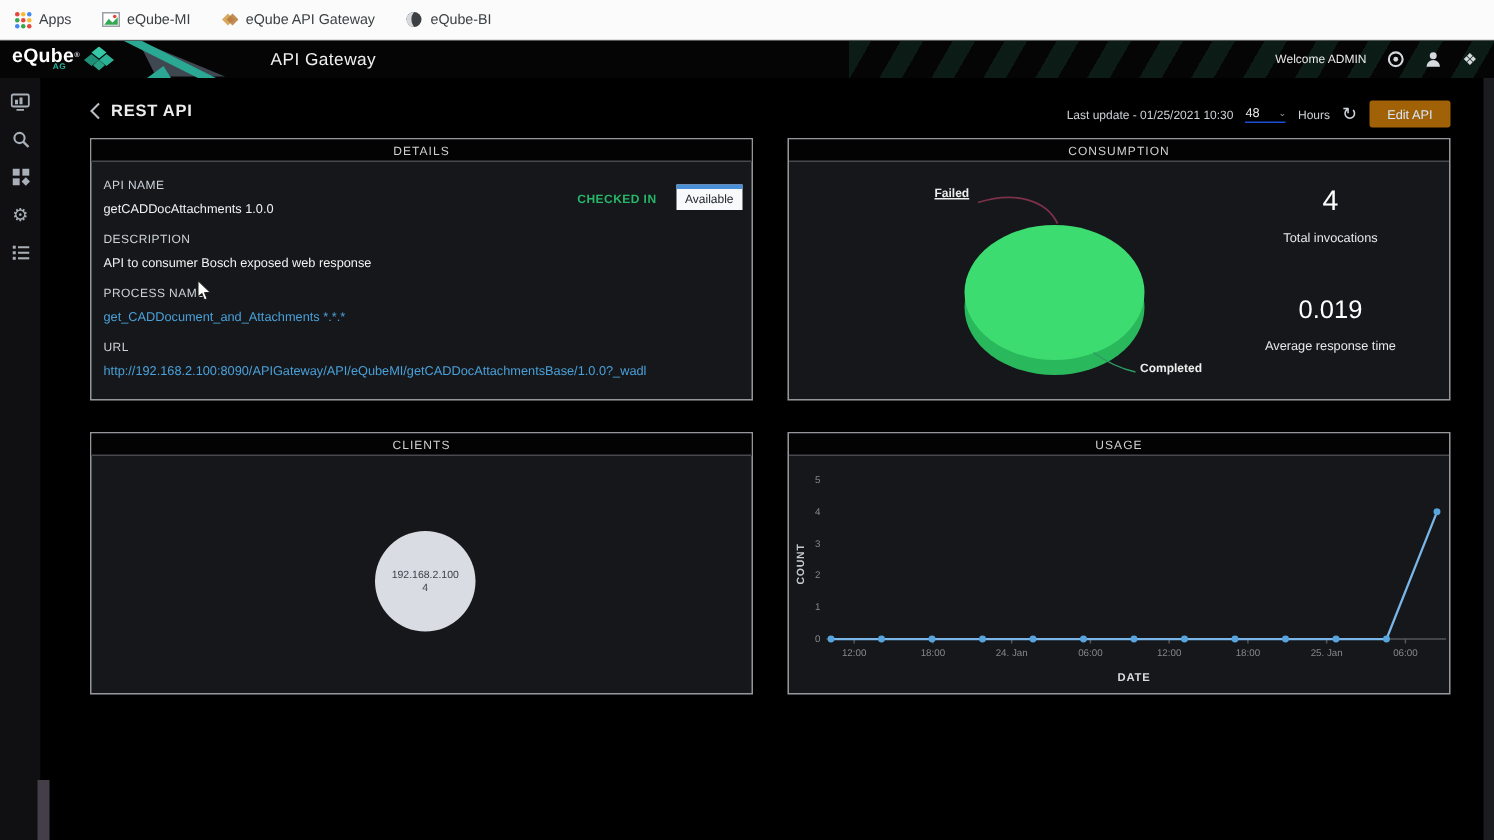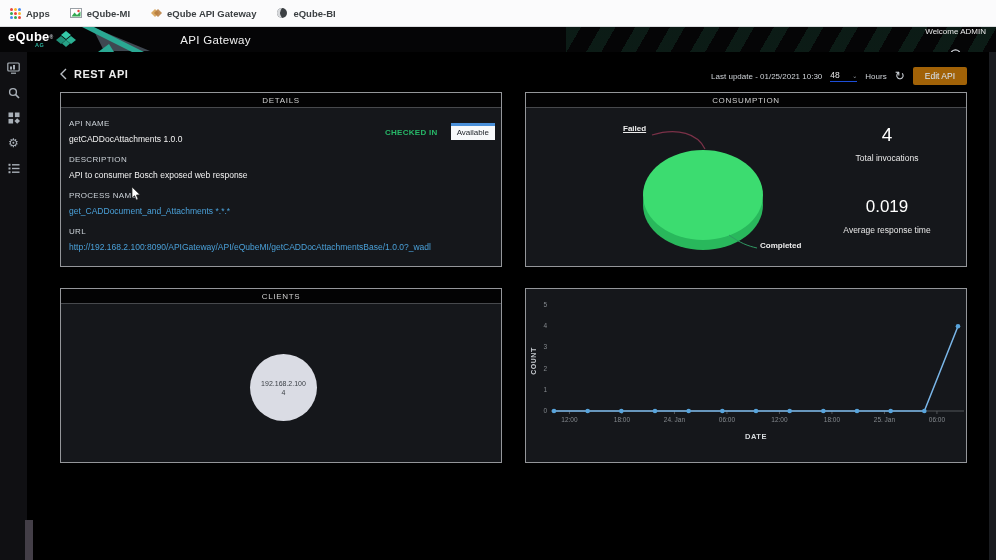--- a/index.html
+++ b/index.html
@@ -1,38 +1,38 @@
 <!DOCTYPE html>
 <html><head>
 <meta charset="utf-8">
 <style>
   * { margin:0; padding:0; box-sizing:border-box; }
   html,body { width:996px; height:560px; }
   body { position:relative; overflow:hidden; background:#000; font-family:"Liberation Sans",sans-serif; }
 
   
   .bookmarks { position:absolute; top:0; left:0; right:0; height:27px; background:#fbfbfc;
-    border-bottom:1px solid #dcdde0; display:flex; align-items:center; padding-left:10px; gap:20px;font-weight:bold; }
+    border-bottom:1px solid #dcdde0; display:flex; align-items:center; padding-left:10px; gap:20px; }
   .bm-item { display:flex; align-items:center; gap:5px; font-size:9.5px; color:#3c4043; cursor:pointer; }
   .apps-grid { width:11px; height:11px; display:grid; grid-template-columns:repeat(3,1fr); gap:1px; }
   .apps-grid i { border-radius:50%; display:block; }
 
   
   .app-header { position:absolute; top:27px; left:0; right:0; height:25px; background:#050506; overflow:hidden; }
   .hdr-pattern { position:absolute; right:0; top:0; bottom:0; width:430px;
     background:repeating-linear-gradient(120deg, rgba(23,64,48,.38) 0 13px, rgba(4,10,8,0) 13px 30px); }
   .hdr-inner { position:relative; height:100%; display:flex; align-items:center; }
   .logo-block { margin-left:8px; display:flex; flex-direction:column; }
   .logo-text { color:#fff; font-size:13px; font-weight:bold; line-height:12px; letter-spacing:.2px; }
   .logo-reg { font-size:5px; vertical-align:top; color:#cfd3d8; }
   .logo-sub { color:#2db6a0; font-size:5.5px; font-weight:bold; align-self:flex-end; margin-right:9px; margin-top:-1px; letter-spacing:.5px; }
   .logo-gem { margin-left:3px; }
   .swoosh { margin-left:6px; }
   .app-title { color:#f0f0f0; font-size:11.5px; margin-left:28px; letter-spacing:.3px; }
-  .hdr-right { position:absolute; right:10px; top:0; height:100%; display:flex; align-items:center; gap:13px;flex-direction:column; }
+  .hdr-right { position:absolute; right:10px; top:0; height:100%; display:flex; align-items:center; gap:13px; }
   .welcome { color:#e9e9e9; font-size:8px; }
   .hdr-ic { width:12px; height:12px; display:flex; align-items:center; justify-content:center; color:#d5d9dd; font-size:11px; cursor:pointer; }
 
   
   .sidebar { position:absolute; top:52px; left:0; width:27px; bottom:0; background:#101013;
     display:flex; flex-direction:column; align-items:center; padding-top:9px; gap:11px; }
   .sb-ic { width:14px; height:14px; display:flex; align-items:center; justify-content:center; color:#a8afb7; font-size:12px; cursor:pointer; }
   .sb-thumb { position:absolute; left:25px; top:520px; width:8px; height:40px; background:#433e47; z-index:6; }
 
   
@@ -293,20 +293,23 @@
       </div>
     <div class="panel-body">
       <div class="client-bubble">
         <span>192.168.2.100</span>
         <span>4</span>
       </div>
     </div>
   </div>
 
   <div class="panel" id="panel-usage">
+    <div class="panel-header">
+        <span class="panel-title">USAGE</span>
+      </div>
     <div class="panel-body">
       <svg id="usage-svg" width="440" height="158" viewBox="0 0 440 158">
         <text x="230" y="150" text-anchor="middle" font-size="7.5" font-weight="bold" fill="#d8dcdf" letter-spacing="0.5">DATE</text>
         <text x="10" y="72" text-anchor="middle" font-size="7" font-weight="bold" fill="#c6cacf" letter-spacing="0.5" transform="rotate(-90 10 72)">COUNT</text>
       <line x1="25" y1="122" x2="438" y2="122" stroke="#53565a" stroke-width="1"></line>
           <line x1="43.44" y1="122" x2="43.44" y2="125" stroke="#53565a" stroke-width="1"></line>
           <text x="43.44" y="133" text-anchor="middle" font-size="6.5" fill="#84898e">12:00</text>
           <line x1="95.94" y1="122" x2="95.94" y2="125" stroke="#53565a" stroke-width="1"></line>
           <text x="95.94" y="133" text-anchor="middle" font-size="6.5" fill="#84898e">18:00</text>
           <line x1="148.44" y1="122" x2="148.44" y2="125" stroke="#53565a" stroke-width="1"></line>

